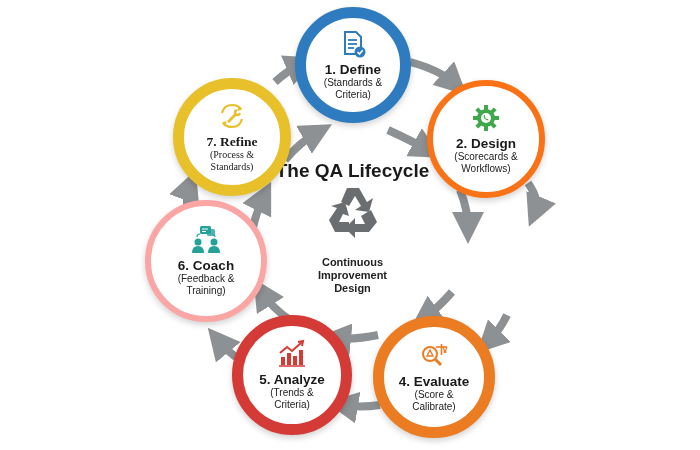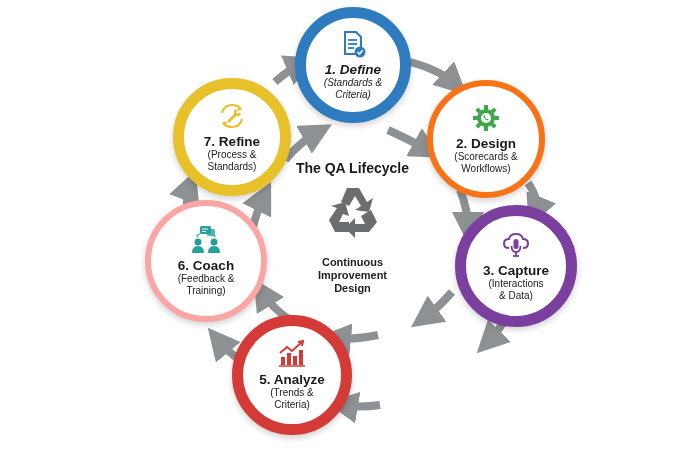--- a/index.html
+++ b/index.html
@@ -2,21 +2,21 @@
 <html><head>
 <meta charset="utf-8">
 <style>
   html, body { margin:0; padding:0; background:#ffffff; }
   body { width:700px; height:450px; position:relative; overflow:hidden; font-family:"Liberation Sans", "DejaVu Sans", sans-serif; }
   #diagram { position:absolute; left:0; top:0; width:700px; height:450px; }
   .node { position:absolute; border-radius:50%; background:#fff; box-sizing:border-box; display:flex; flex-direction:column; align-items:center; justify-content:center; text-align:center; box-shadow:0 3px 6px rgba(0,0,0,0.18), inset 0 0 0 1px rgba(255,255,255,0.3); }
   .node .icon { width:30px; height:30px; margin-bottom:3px; }
   .node .title { font-weight:bold; font-size:13.5px; color:#1a1a1a; line-height:15px; }
   .node .sub { font-size:10px; color:#222; line-height:12px; }
-  .center-title { position:absolute; left:275px; top:160px; width:155px; text-align:center; font-weight:bold; font-size:14px; color:#1a1a1a; }
+  .center-title { position:absolute; left:275px; top:160px; width:155px; text-align:center; font-weight:bold; font-size:19px; color:#1a1a1a; }
   .center-sub { position:absolute; left:290px; top:256px; width:125px; text-align:center; font-weight:bold; font-size:11px; color:#222; line-height:13px; }
   .center-icon { position:absolute; left:325px; top:184px; width:56px; height:56px; }
 </style>
 </head>
 <body>
 
 <div id="diagram">
 
   <svg width="700" height="450" style="position:absolute;left:0;top:0;">
     <defs>
@@ -51,21 +51,21 @@
       <path d="M50 30 L56 42 L48 52 L34 52 L34 58 L24 48 L34 38 L34 44 L44 44 L40 36 Z" transform="translate(-4,-4)"></path>
       <path d="M6 48 L0 36 L8 24 L2 22 L16 18 L20 32 L14 30 L10 38 L20 38 L20 48 Z" transform="translate(4,0)"></path>
     </g>
   </svg>
   <div class="center-sub">
     <div>Continuous</div>
     <div>Improvement</div>
     <div>Design</div>
   </div>
 
-  <div class="node" style="left:295px;top:7px;width:116px;height:116px;border:11px solid #2e7bbf;font-style:italic;">
+  <div class="node" style="left:295px;top:7px;width:116px;height:116px;border:11px solid #2e7bbf;">
     <svg class="icon" viewBox="0 0 30 30">
       <path d="M7 3 H18 L23 8 V25 H7 Z" fill="none" stroke="#2e7bbf" stroke-width="2"></path>
       <line x1="10" y1="11" x2="19" y2="11" stroke="#2e7bbf" stroke-width="1.8"></line>
       <line x1="10" y1="15" x2="19" y2="15" stroke="#2e7bbf" stroke-width="1.8"></line>
       <line x1="10" y1="19" x2="16" y2="19" stroke="#2e7bbf" stroke-width="1.8"></line>
       <circle cx="22" cy="23" r="5.5" fill="#2e7bbf"></circle>
       <path d="M19.5 23 L21.5 25 L24.7 21.2" stroke="#fff" stroke-width="1.6" fill="none"></path>
     </svg>
     <div class="title">1. Define</div>
     <div class="sub">(Standards &amp;</div>
@@ -86,33 +86,35 @@
           <rect x="23" y="13" width="5" height="4" transform="rotate(45 15 15)"></rect>
       </g>
       <circle cx="15" cy="15" r="5" fill="#fff"></circle>
       <path d="M12.5 12.5 Q13 17 17.5 17.5 L17 16 L15.5 16 Q14 15 14 13.5 L14 12 Z" fill="#3fa84a"></path>
     </svg>
     <div class="title">2. Design</div>
     <div class="sub">(Scorecards &amp;</div>
     <div class="sub">Workflows)</div>
   </div>
 
-  <div class="node" style="left:455px;top:205px;width:122px;height:122px;border:11px solid #7b3fa0;">
+
+  <div class="node" style="left:373px;top:316px;width:122px;height:122px;border:11px solid #ec7c22;">
     <svg class="icon" viewBox="0 0 30 30">
-      <path d="M8 18 Q3 18 3 13.5 Q3 9 8 9 Q9 4 15 4 Q21 4 22 9 Q27 9 27 13.5 Q27 18 22 18" fill="none" stroke="#7b3fa0" stroke-width="2"></path>
-      <rect x="12.5" y="9" width="5" height="10" rx="2.5" fill="#7b3fa0"></rect>
-      <path d="M10.5 16 Q10.5 22 15 22 Q19.5 22 19.5 16" fill="none" stroke="#7b3fa0" stroke-width="1.8"></path>
-      <line x1="15" y1="22" x2="15" y2="26" stroke="#7b3fa0" stroke-width="1.8"></line>
-      <line x1="12" y1="26" x2="18" y2="26" stroke="#7b3fa0" stroke-width="1.8"></line>
+      <circle cx="11" cy="13" r="7" fill="none" stroke="#ec7c22" stroke-width="2"></circle>
+      <line x1="16" y1="18" x2="22" y2="24" stroke="#ec7c22" stroke-width="3"></line>
+      <path d="M8 15 L11 9 L14 15 Z" fill="none" stroke="#ec7c22" stroke-width="1.4"></path>
+      <line x1="17" y1="6" x2="28" y2="6" stroke="#ec7c22" stroke-width="1.6"></line>
+      <line x1="22.5" y1="3" x2="22.5" y2="14" stroke="#ec7c22" stroke-width="1.6"></line>
+      <path d="M24 6 L26 11 L28 6" fill="none" stroke="#ec7c22" stroke-width="1.2"></path>
+      <path d="M24.5 11 H27.5" stroke="#ec7c22" stroke-width="1.6"></path>
     </svg>
-    <div class="title">3. Capture</div>
-    <div class="sub">(Interactions</div>
-    <div class="sub">&amp; Data)</div>
+    <div class="title">4. Evaluate</div>
+    <div class="sub">(Score &amp;</div>
+    <div class="sub">Calibrate)</div>
   </div>
-
 
   <div class="node" style="left:232px;top:315px;width:120px;height:120px;border:11px solid #d43a36;">
     <svg class="icon" viewBox="0 0 30 30">
       <rect x="4" y="18" width="4" height="8" fill="#d43a36"></rect>
       <rect x="10" y="14" width="4" height="12" fill="#d43a36"></rect>
       <rect x="16" y="17" width="4" height="9" fill="#d43a36"></rect>
       <rect x="22" y="11" width="4" height="15" fill="#d43a36"></rect>
       <line x1="2" y1="27" x2="28" y2="27" stroke="#d43a36" stroke-width="1.5"></line>
       <path d="M3 14 L10 8 L15 12 L25 3" fill="none" stroke="#d43a36" stroke-width="2"></path>
       <path d="M21 3 L26 2 L25 7" fill="none" stroke="#d43a36" stroke-width="2"></path>
@@ -132,21 +134,21 @@
       <path d="M1 28 Q1 21 7 21 Q13 21 13 28 Z" fill="#23a29a"></path>
       <circle cx="23" cy="17" r="3.5" fill="#23a29a"></circle>
       <path d="M17 28 Q17 21 23 21 Q29 21 29 28 Z" fill="#23a29a"></path>
       <path d="M6 12 Q6 9 9 9 M24 12 Q24 10 22 10" fill="none" stroke="#23a29a" stroke-width="1.2"></path>
     </svg>
     <div class="title">6. Coach</div>
     <div class="sub">(Feedback &amp;</div>
     <div class="sub">Training)</div>
   </div>
 
-  <div class="node" style="left:173px;top:78px;width:118px;height:118px;border:11px solid #e8c02a;">
+  <div class="node" style="left:173px;top:78px;width:118px;height:118px;border:11px solid #e8c02a;font-family:Liberation Serif, serif;">
     <svg class="icon" viewBox="0 0 30 30">
       <path d="M5 12 Q7 4 15 4 Q21 4 24 8" fill="none" stroke="#e8c02a" stroke-width="2.2"></path>
       <path d="M21 5 L25 8.5 L20.5 10" fill="#e8c02a"></path>
       <path d="M25 18 Q23 26 15 26 Q9 26 6 22" fill="none" stroke="#e8c02a" stroke-width="2.2"></path>
       <path d="M9 25 L5 21.5 L9.5 20" fill="#e8c02a"></path>
       <path d="M10 20 L17 13 Q16 9 19 8 L20.5 9.5 L19 11.5 L20.5 13 L22.5 11.5 L24 13 Q23 16 19 15 L12 22 Z" fill="#e8c02a"></path>
     </svg>
     <div class="title">7. Refine</div>
     <div class="sub">(Process &amp;</div>
     <div class="sub">Standards)</div>

